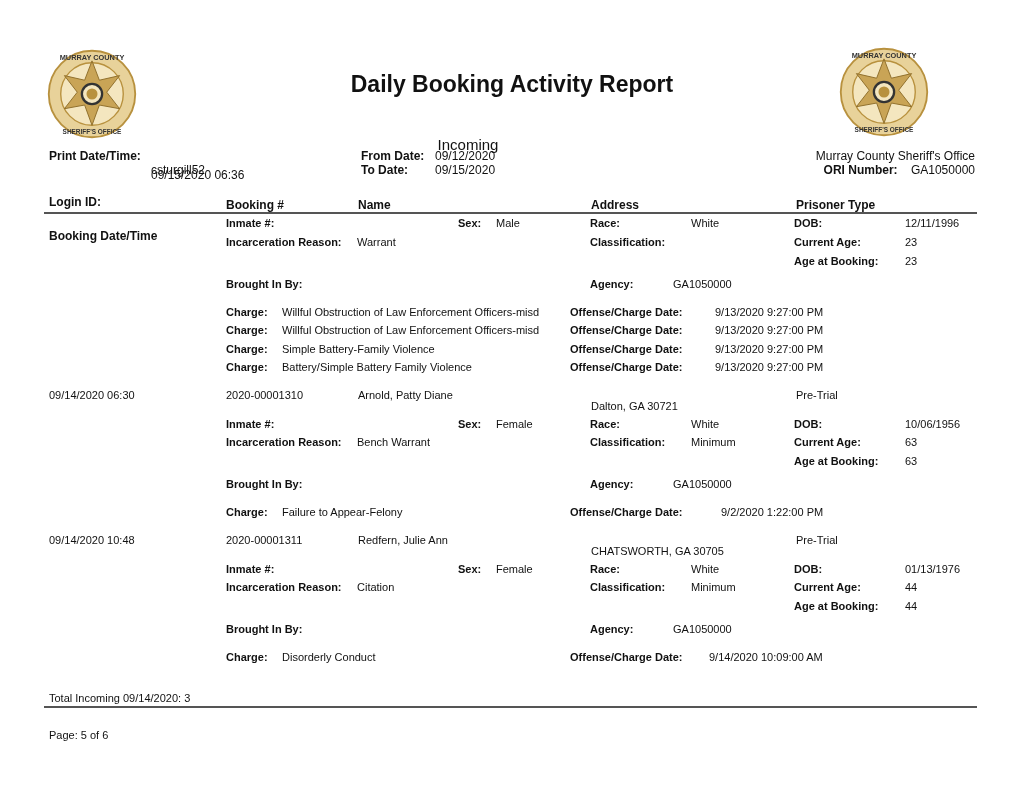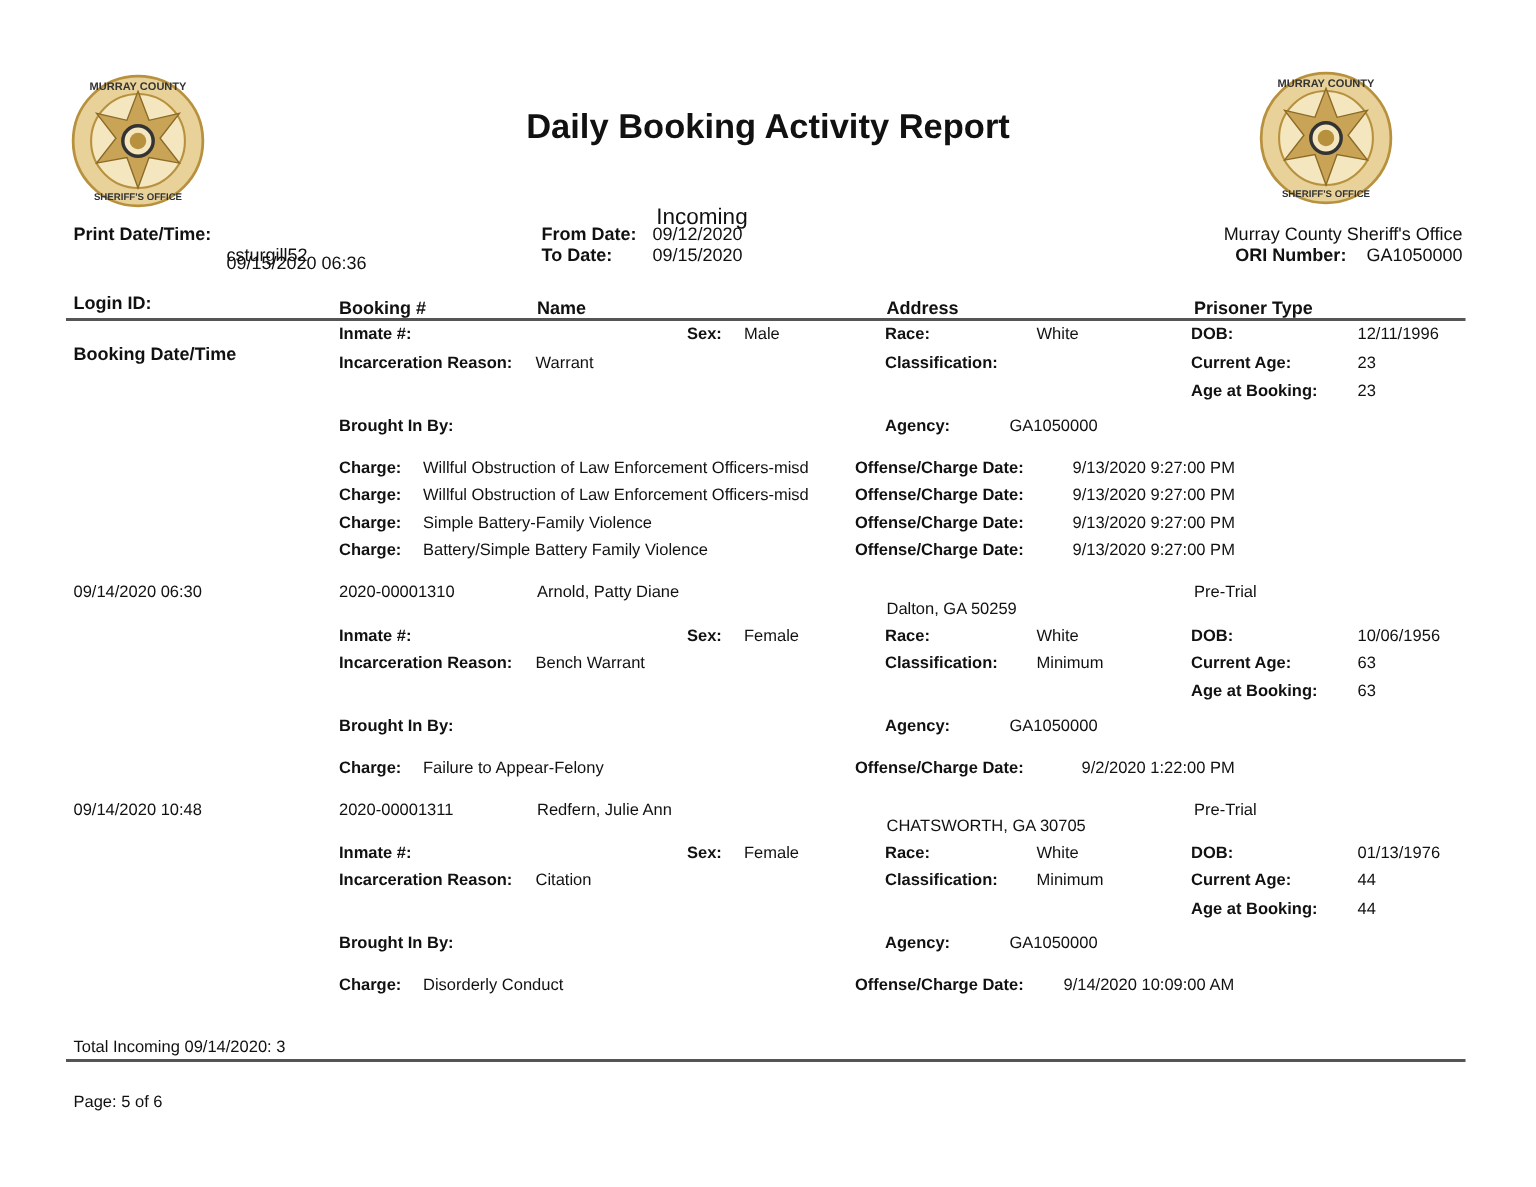--- a/index.html
+++ b/index.html
@@ -102,21 +102,21 @@
   <div class="abs" style="left:282px;top:361px;">Battery/Simple Battery Family Violence</div>
   <div class="abs b" style="left:570px;top:361px;">Offense/Charge Date:</div>
   <div class="abs" style="left:715px;top:361px;">9/13/2020 9:27:00 PM</div>
 </div>
 
 <div>
   <div class="abs" style="left:49px;top:389px;">09/14/2020 06:30</div>
   <div class="abs" style="left:226px;top:389px;">2020-00001310</div>
   <div class="abs" style="left:358px;top:389px;">Arnold, Patty Diane</div>
   <div class="abs" style="left:796px;top:389px;">Pre-Trial</div>
-  <div class="abs" style="left:591px;top:400px;">Dalton, GA 50259</div>
+  <div class="abs" style="left:591px;top:400px;">Dalton, GA 30721</div>
 
   <div class="abs b" style="left:226px;top:418px;">Inmate #:</div>
   <div class="abs b" style="left:458px;top:418px;">Sex:</div>
   <div class="abs" style="left:496px;top:418px;">Female</div>
   <div class="abs b" style="left:590px;top:418px;">Race:</div>
   <div class="abs" style="left:691px;top:418px;">White</div>
   <div class="abs b" style="left:794px;top:418px;">DOB:</div>
   <div class="abs" style="left:905px;top:418px;">10/06/1956</div>
 
   <div class="abs b" style="left:226px;top:436px;">Incarceration Reason:</div>

